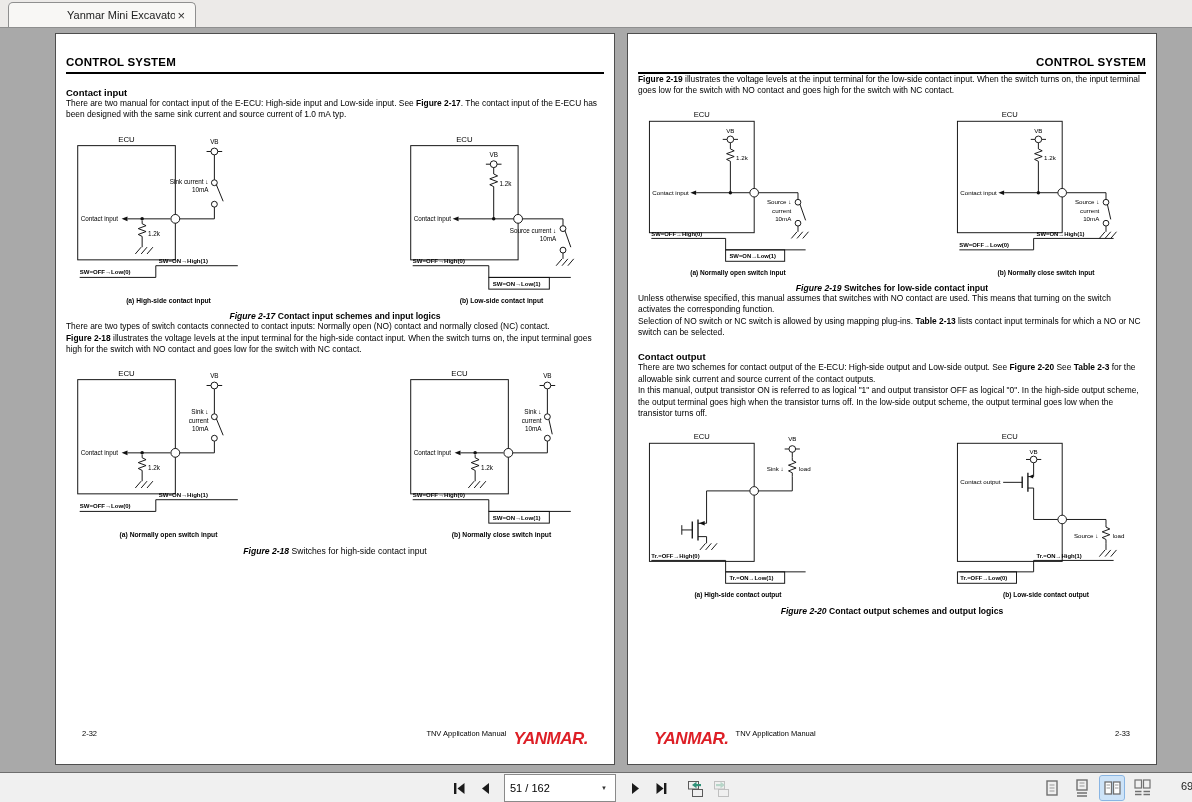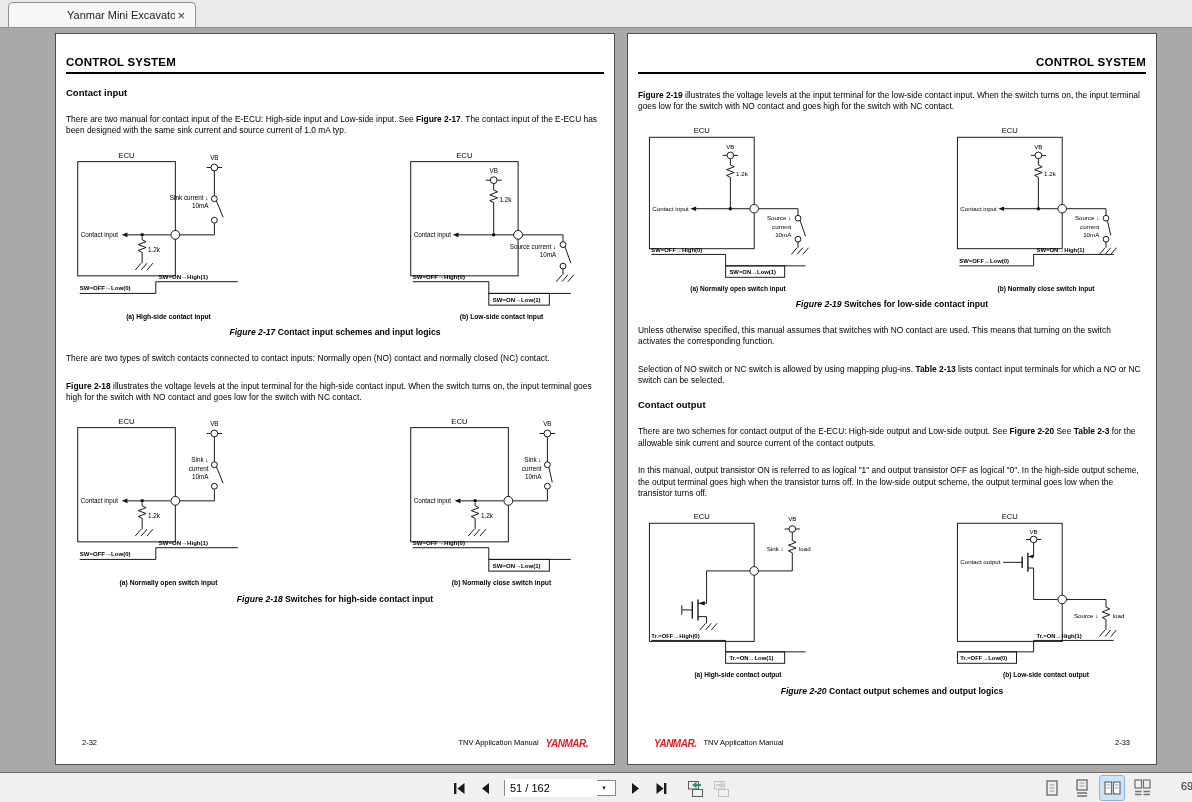--- a/index.html
+++ b/index.html
@@ -21,49 +21,49 @@
     background:#a9a9a9; }
   .page { position:absolute; top:5px; background:#ffffff; border:1px solid #4e4e4e; }
   .page.left  { left:55px;  width:560px; height:732px; }
   .page.right { left:627px; width:530px; height:732px; }
   .pg-inner { position:absolute; inset:0; padding:22px 10px; }
 
   .hdr { font-size:11.5px; font-weight:bold; color:#000;
     border-bottom:2px solid #000; padding-bottom:4px; letter-spacing:.2px; }
   .hdr.r { text-align:right; }
   .sub { font-size:9.5px; font-weight:bold; margin-top:13px; }
-  .body { font-size:8.4px; line-height:1.35; margin-top:16px; color:#000; }
+  .body { font-size:8.4px; line-height:1.35; margin-top:0; color:#000; }
   .fig-row { display:flex; justify-content:space-between; gap:28px; margin-top:10px; }
   .fig-cap { text-align:center; font-size:8.6px; margin-top:5px; }
   .footer { position:absolute; left:26px; right:26px; bottom:15px;
     display:flex; align-items:flex-start; font-size:7.5px; color:#000; }
   .footer .grow { flex:1; }
   .logo { font-style:italic; font-weight:bold; color:#dd1f26;
-    font-size:10px; letter-spacing:-.5px; }
+    font-size:17px; letter-spacing:-.5px; }
   .manual-txt { margin:0 7px; }
 
   
   svg.diag { display:block; }
   .ln { stroke:#111; fill:none; stroke-width:1; }
   .lnth { stroke:#111; fill:none; stroke-width:1.4; }
   text { fill:#000; }
   .t8 { font-size:8px; }
   .t6 { font-size:6.5px; }
   .t6w { font-size:6.2px; font-weight:bold; }
   .t7 { font-size:6.9px; font-weight:bold; }
 
   
   .toolbar { position:absolute; top:772px; left:0; width:1192px; height:30px;
     background:#f0f0f0; border-top:1px solid #6e6e6e;
     display:flex; align-items:center; }
   .nav-cluster { position:absolute; left:448px; top:0; height:30px;
     display:flex; align-items:center; gap:4px; }
   .tbtn { width:22px; height:22px; display:flex; align-items:center;
     justify-content:center; border-radius:2px; }
-  .pagebox { width:112px; height:16px; background:#fff; border:1px solid #8a8a8a;
+  .pagebox { width:112px; height:28px; background:#fff; border:1px solid #8a8a8a;
     display:flex; align-items:center; margin:12px 4px; }
   .pagebox input { border:none; outline:none; width:92px; height:18px;
     font-size:11px; padding-left:5px; font-family:"Liberation Sans",sans-serif; }
   .pagebox .dd { font-size:6px; color:#333; width:14px; text-align:center; }
   .layout-cluster { position:absolute; right:38px; top:0; height:30px;
     display:flex; align-items:center; gap:6px; }
   .lbtn { width:24px; height:24px; display:flex; align-items:center;
     justify-content:center; border-radius:2px; }
   .lbtn.sel { background:#cde3f8; outline:1px solid #89b5e3; }
   .zoomtxt { position:absolute; left:1181px; top:7px; font-size:11px; color:#222; }
@@ -197,21 +197,21 @@
           <text class="t6" x="146" y="50" text-anchor="end">Sink ↓</text>
           <text class="t6" x="146" y="59" text-anchor="end">current</text>
           <text class="t6" x="146" y="68" text-anchor="end">10mA</text>
           <path class="ln" d="M14,138 H92 V150 H176"></path>
           <rect class="ln" x="92" y="150" width="62" height="12"></rect>
           <text class="t6w" x="14" y="135">SW=OFF→High(0)</text>
           <text class="t6w" x="96" y="159">SW=ON→Low(1)</text>
           <text class="t7" x="105" y="176" text-anchor="middle">(b) Normally close switch input</text>
         </svg>
       </div>
-      <div class="fig-cap"><span style="font-weight: bold; font-style: italic;">Figure 2-18</span><span style="font-weight: bold; text-align: center;">  Switches for high-side contact input</span></div>
+      <div class="fig-cap"><span style="font-weight: bold; font-style: italic;">Figure 2-18</span><span style="font-weight: normal; text-align: center;">  Switches for high-side contact input</span></div>
 
       <div class="footer">
         <span>2-32</span>
         <span class="grow"></span>
         <span class="manual-txt">TNV Application Manual</span>
         <span class="logo">YANMAR.</span>
       </div>
     </div>
   </div>
 

